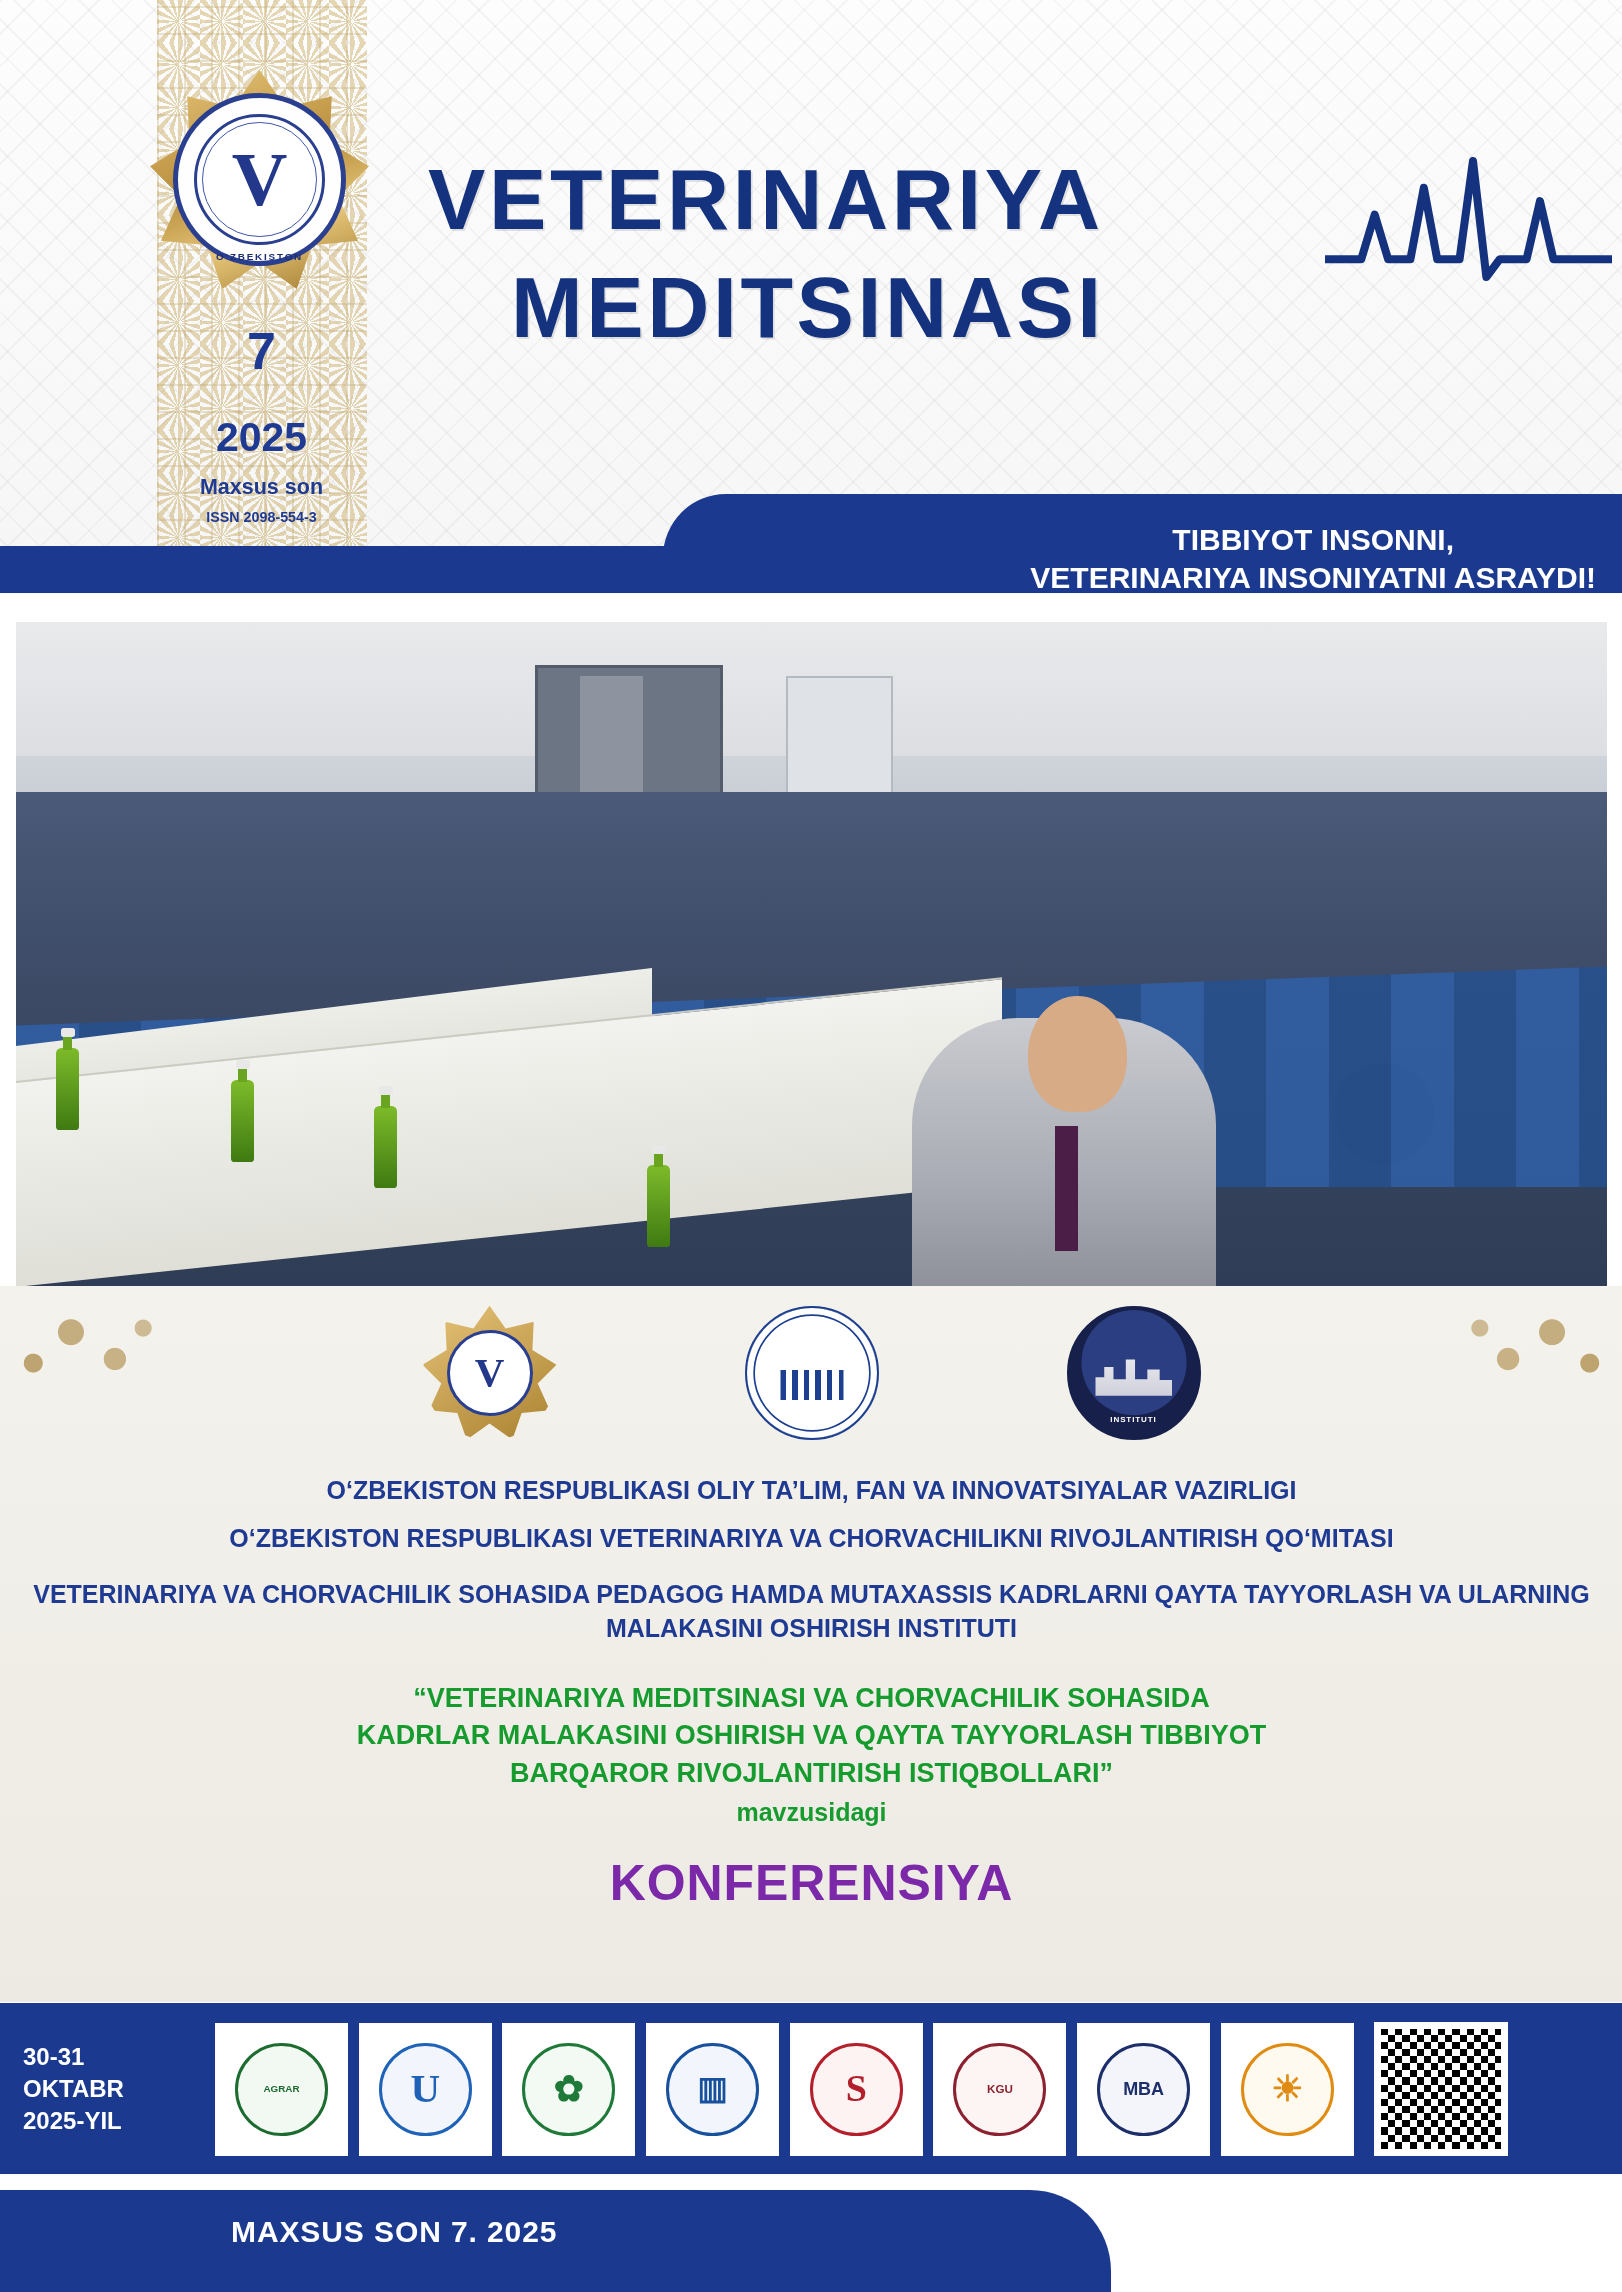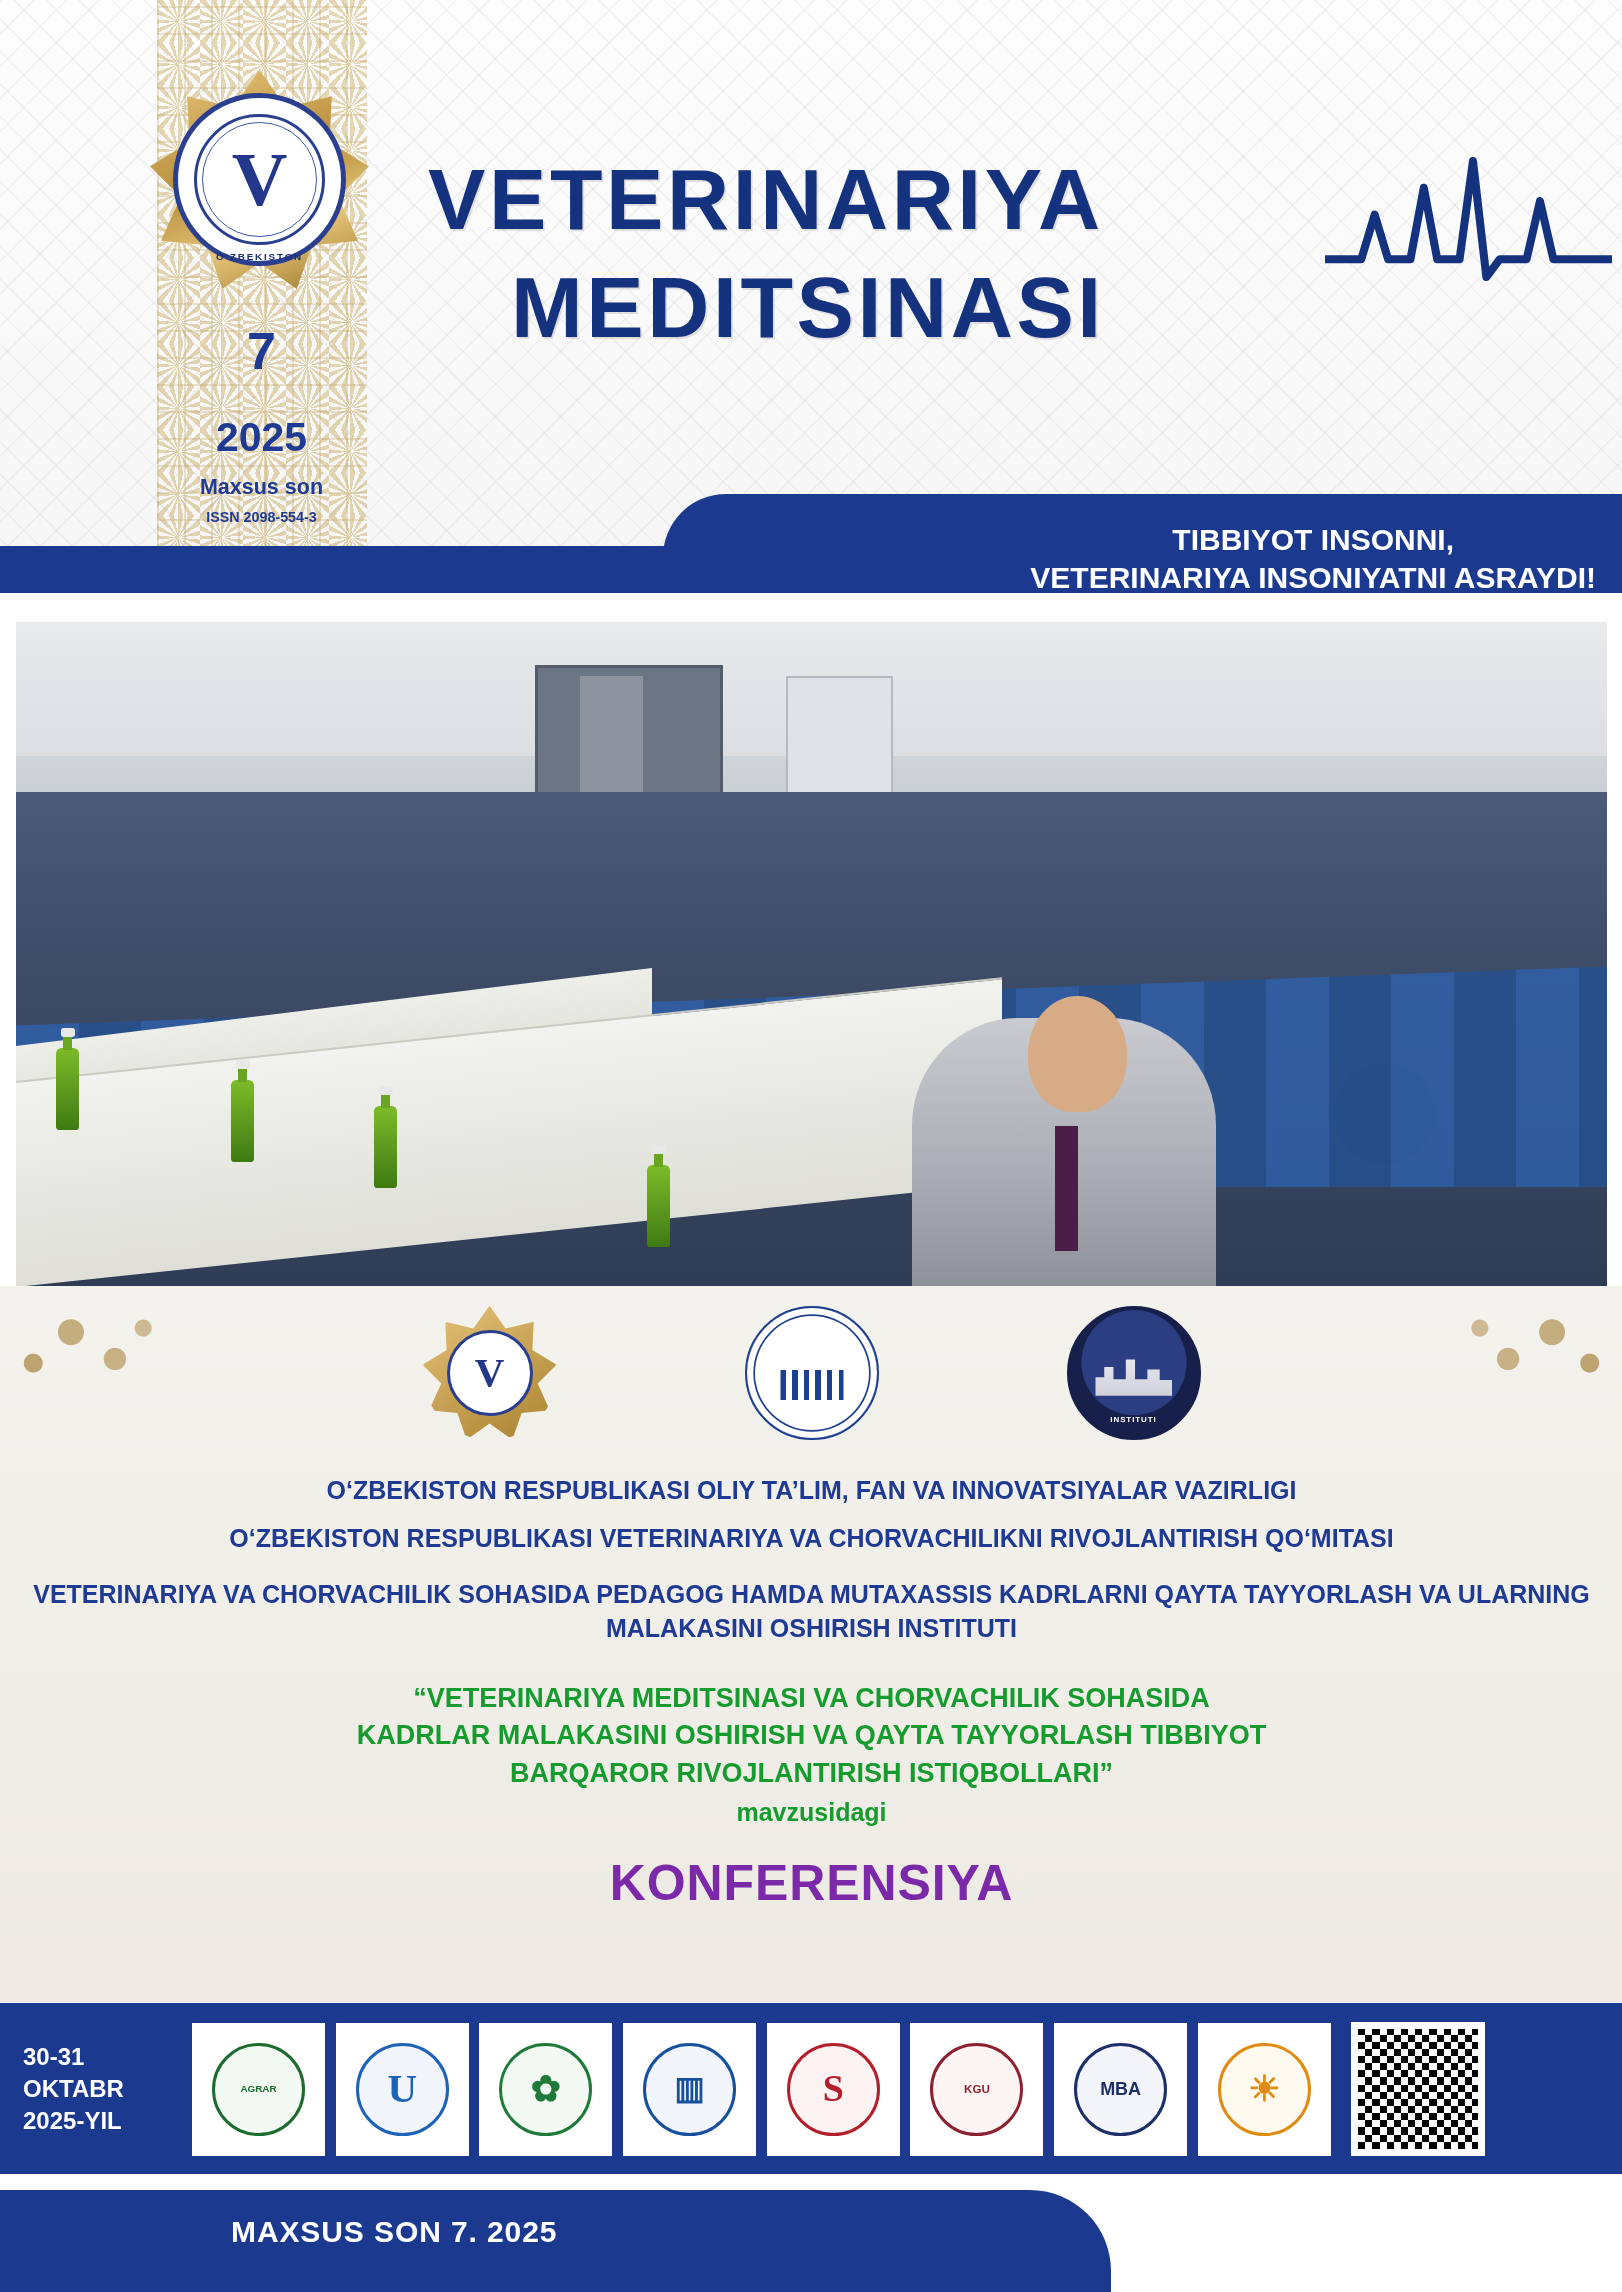--- a/index.html
+++ b/index.html
@@ -336,21 +336,21 @@
     width: 1623px; height: 172px;
     background: #1b3a8f;
     display: flex; align-items: center;
   }
   .date-box {
     width: 166px; margin-left: 23px; color: #ffffff;
     font-size: 24px; font-weight: bold; line-height: 1.32; text-align: left;
   }
   .partner-list {
     display: flex; gap: 10.7px; align-items: center;
-    margin-left: 3px;
+    margin-left: 26px;
   }
   .partner {
     width: 133px; height: 133px; background: #ffffff;
     display: flex; align-items: center; justify-content: center;
     position: relative; overflow: hidden;
   }
   .p-glyph {
     width: 93px; height: 93px; border-radius: 50%;
     display: flex; align-items: center; justify-content: center;
     font-weight: bold; font-size: 13.4px; text-align: center; line-height: 1.05;

